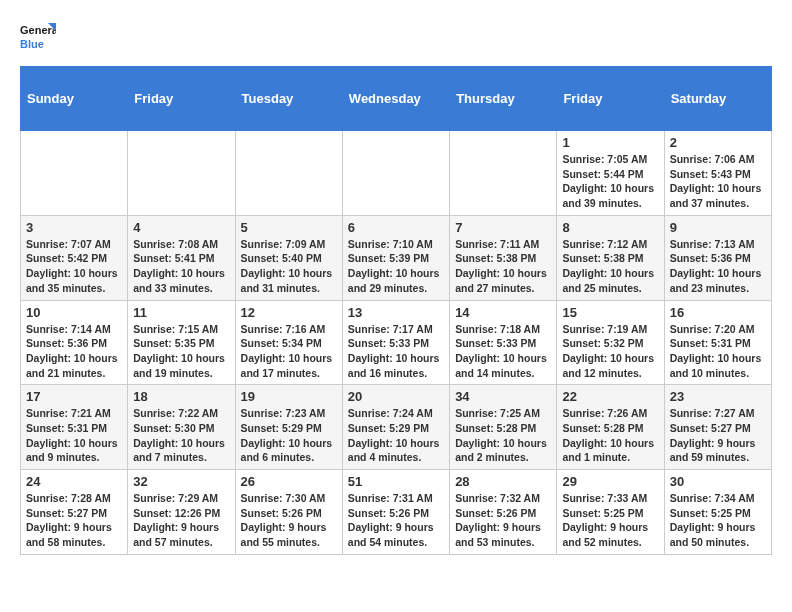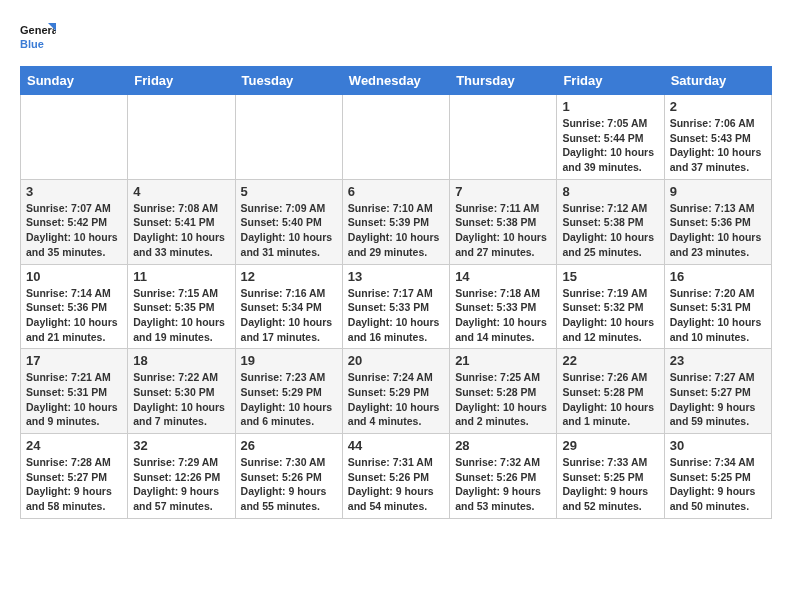--- a/index.html
+++ b/index.html
@@ -4,21 +4,21 @@
   <style>
     * { box-sizing: border-box; margin: 0; padding: 0; }
     body { font-family: Arial, sans-serif; background: #fff; width: 792px; min-height: 612px; }
     .container { width: 792px; padding: 20px 20px 10px 20px; }
     .header { display: flex; justify-content: space-between; align-items: flex-start; margin-bottom: 10px; }
     .logo { display: flex; align-items: center; }
     .title-block { text-align: right; }
     .month-title { font-size: 36px; font-weight: normal; color: #333; }
     .location { font-size: 16px; color: #555; }
     table { width: 100%; border-collapse: collapse; table-layout: fixed; }
-    thead th { background-color: #3a7bd5; color: #fff; text-align: left; padding: 6px 6px; font-size: 13px; font-weight: bold; border: 1px solid #3a7bd5; }
+    thead th { background-color: #3a7bd5; color: #fff; text-align: left; padding: 24px 6px; font-size: 13px; font-weight: bold; border: 1px solid #3a7bd5; }
     td { border: 1px solid #ccc; vertical-align: top; padding: 4px 5px; font-size: 11px; color: #333; min-height: 80px; }
     .day-num { font-size: 13px; font-weight: bold; display: block; margin-bottom: 2px; }
     .day-info { font-size: 10.5px; line-height: 1.4; color: #333; font-weight: bold; }
     tr:nth-child(even) td { background-color: #f5f5f5; }
     tr:nth-child(odd) td { background-color: #fff; }
     .empty { background-color: #fff !important; }
   </style>
 </head>
 <body>
 
@@ -178,21 +178,21 @@
 Sunset: 5:29 PM
 Daylight: 10 hours and 6 minutes.</div>
           </td>
           <td>
             <span class="day-num">20</span>
             <div class="day-info">Sunrise: 7:24 AM
 Sunset: 5:29 PM
 Daylight: 10 hours and 4 minutes.</div>
           </td>
           <td>
-            <span class="day-num">21</span>
+            <span class="day-num">34</span>
             <div class="day-info">Sunrise: 7:25 AM
 Sunset: 5:28 PM
 Daylight: 10 hours and 2 minutes.</div>
           </td>
           <td>
             <span class="day-num">22</span>
             <div class="day-info">Sunrise: 7:26 AM
 Sunset: 5:28 PM
 Daylight: 10 hours and 1 minute.</div>
           </td>
@@ -216,21 +216,21 @@
 Sunset: 12:26 PM
 Daylight: 9 hours and 57 minutes.</div>
           </td>
           <td>
             <span class="day-num">26</span>
             <div class="day-info">Sunrise: 7:30 AM
 Sunset: 5:26 PM
 Daylight: 9 hours and 55 minutes.</div>
           </td>
           <td>
-            <span class="day-num">44</span>
+            <span class="day-num">51</span>
             <div class="day-info">Sunrise: 7:31 AM
 Sunset: 5:26 PM
 Daylight: 9 hours and 54 minutes.</div>
           </td>
           <td>
             <span class="day-num">28</span>
             <div class="day-info">Sunrise: 7:32 AM
 Sunset: 5:26 PM
 Daylight: 9 hours and 53 minutes.</div>
           </td>

